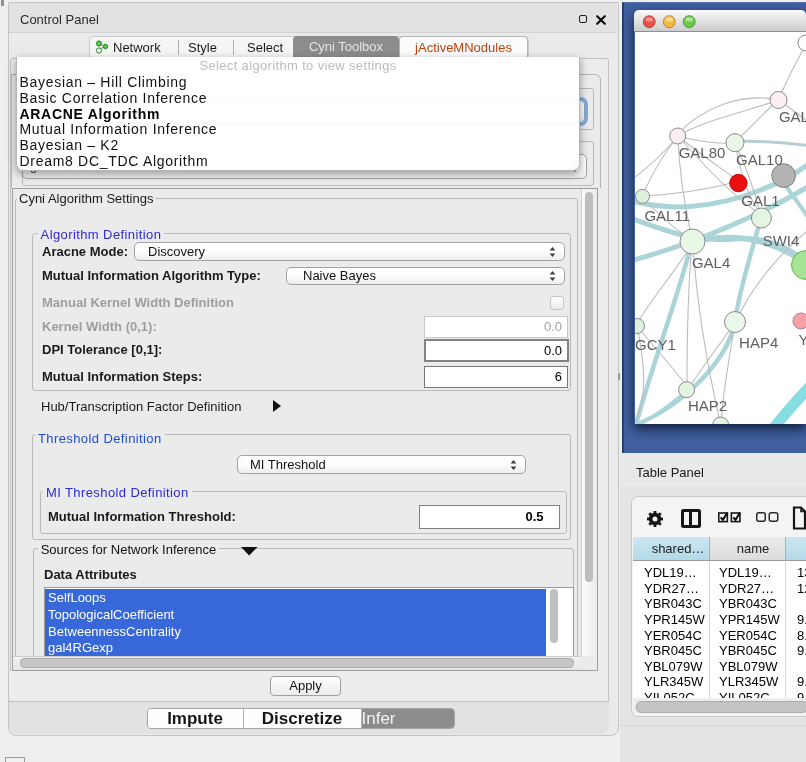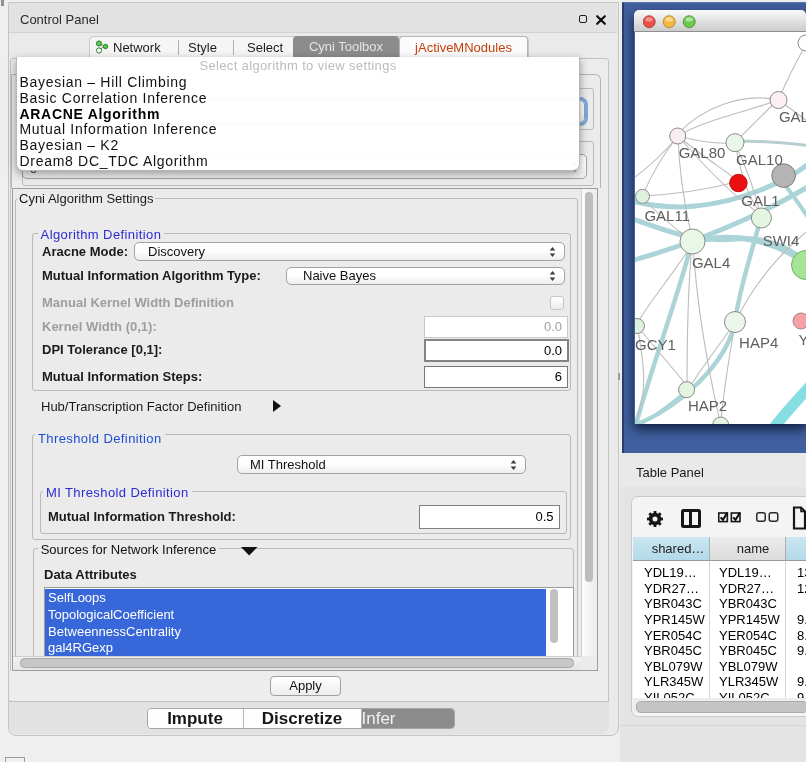--- a/index.html
+++ b/index.html
@@ -109,21 +109,21 @@
  <div class="combo" style="left:224px;top:266px;width:287px;height:17px;line-height:17px;">
    <span style="padding-left:12px;">MI Threshold</span>
    <svg class="stepper" width="7" height="10" viewBox="0 0 7 10">
         <path d="M3.5 0 L6.3 3.6 L0.7 3.6 Z" fill="#3a3a3a"></path>
         <path d="M3.5 10 L6.3 6.4 L0.7 6.4 Z" fill="#3a3a3a"></path>
       </svg>
  </div>
  <div class="abs group" style="left:27px;top:302px;width:525px;height:41px;"></div>
  <div class="gtitle" style="left:30px;top:296px;color:#2b2bd4;letter-spacing:0.4px;">MI Threshold Definition</div>
  <div class="abs lbl b" style="left:35px;top:316px;line-height:23px;">Mutual Information Threshold:</div>
- <div class="fld" style="left:405.5px;top:316px;width:139px;height:22px;line-height:22px;border:1px solid #808080;color:#000;"><span style="padding-right:5px;">0.5</span></div>
+ <div class="fld" style="left:405.5px;top:316px;width:139px;height:22px;line-height:22px;border:1px solid #808080;color:#000;"><span style="padding-right:15px;font-weight:bold;">0.5</span></div>
 
  <div class="abs group" style="left:19.5px;top:359px;width:539px;height:120px;"></div>
  <div class="gtitle" style="left:24.7px;top:353px;color:#111;">Sources for Network Inference</div>
  <svg class="abs" style="left:228px;top:358px;z-index:2" width="17" height="9">
       <path d="M0 0 L16.5 0 L8.2 8.5 Z" fill="#111"></path>
     </svg>
  <div class="abs lbl b" style="left:31px;top:378px;">Data Attributes</div>
  <div class="abs" style="left:30.5px;top:398px;width:528px;height:70px;background:#ffffff;border:1px solid #9a9a9a;"></div>
  <div class="abs" style="left:31.5px;top:400px;width:501px;height:67px;background:#3767d8;"></div>
  <div class="abs" style="left:35px;top:401px;font-size:13px;line-height:16.8px;color:#ffffff;white-space:nowrap;">SelfLoops<br>TopologicalCoefficient<br>BetweennessCentrality<br>gal4RGexp</div>

